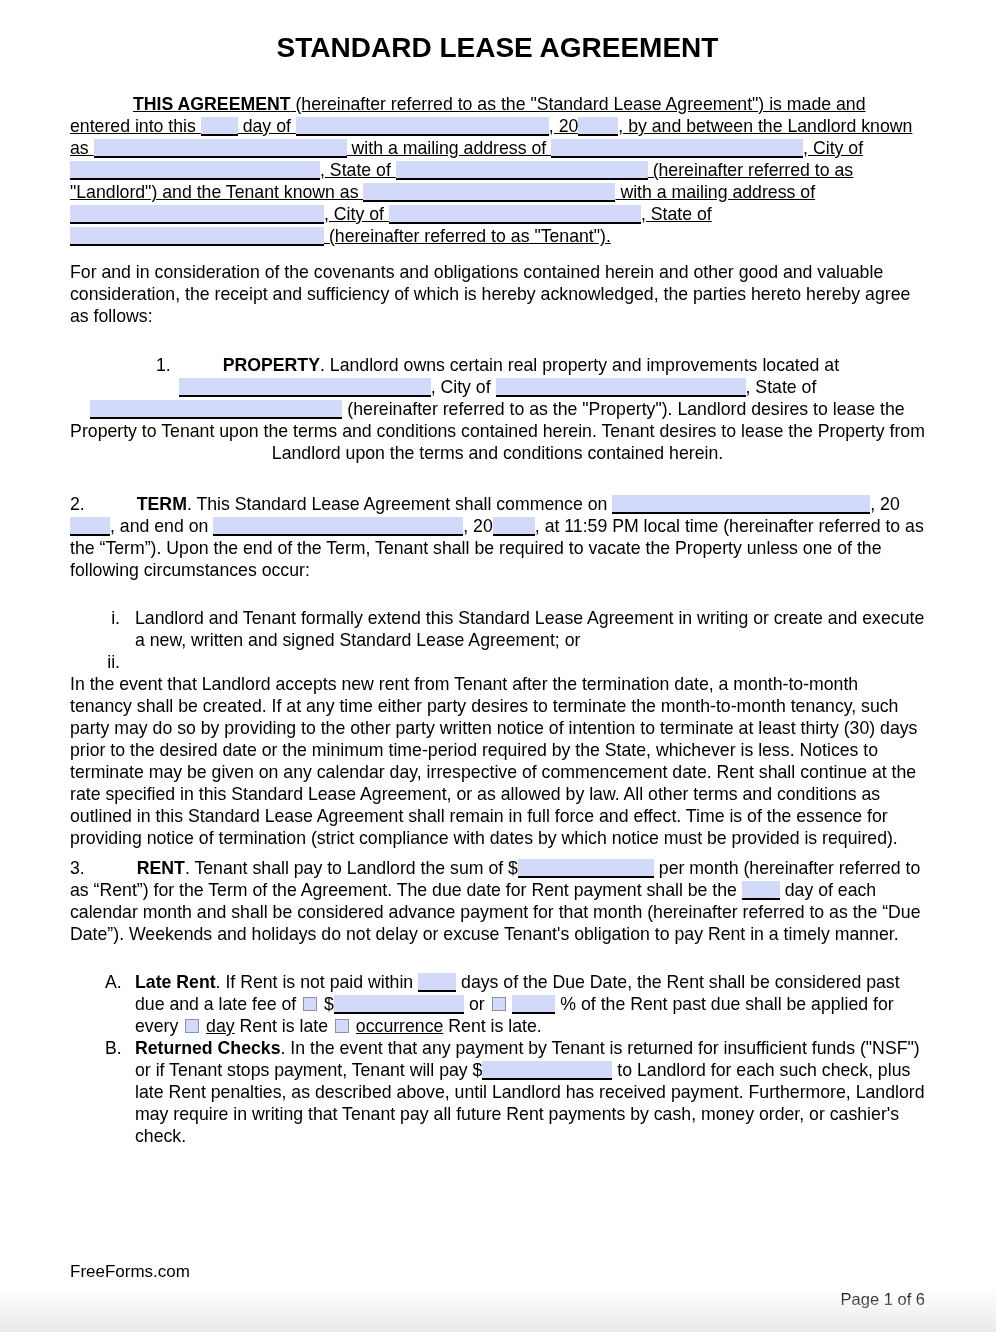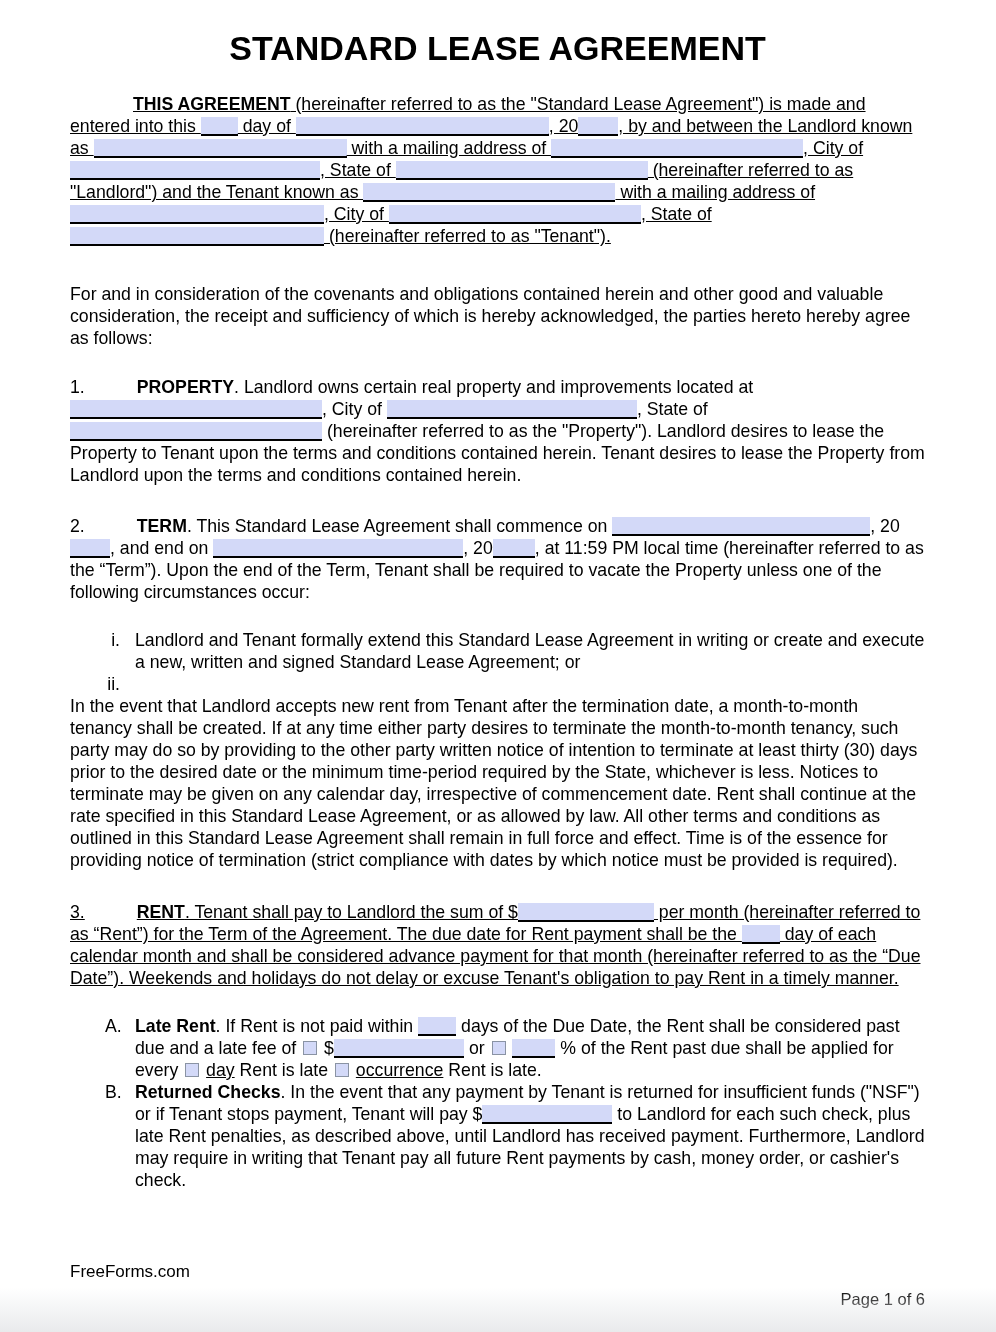--- a/index.html
+++ b/index.html
@@ -3,31 +3,31 @@
 <meta charset="utf-8">
 <style>
   html, body { margin:0; padding:0; background:#fff; }
   .page {
     position:relative; width:996px; height:1332px; background:#ffffff;
     font-family:"Liberation Sans", sans-serif; font-size:17.7px; line-height:22px;
     color:#000; overflow:hidden;
   }
   .content { padding:0 71px 0 70px; }
   .title {
-    font-size:34px; line-height:36px; font-weight:bold; text-align:center;
+    font-size:28px; line-height:36px; font-weight:bold; text-align:center;
     margin:30px 0 0 0;
   }
   .para { margin:0; }
   .p-intro    { margin-top:27px;text-decoration:underline; }
-  .p-consider { margin-top:36px; }
-  .p-property { margin-top:27px; }
+  .p-consider { margin-top:14px; }
+  .p-property { margin-top:27px;text-align:center; }
   .p-term     { margin-top:29px; }
   .list-roman { margin-top:26px; }
   .p-m2m      { margin-top:22px; }
-  .p-rent     { margin-top:30px;text-decoration:underline; }
+  .p-rent     { margin-top:8px; }
   .list-letter{ margin-top:26px; }
 
   .li { position:relative; padding-left:65px; }
   .marker { position:absolute; top:0; }
   .roman-m  { left:20px; width:30px; text-align:right; }
   .letter-m { left:35px; }
 
   .b { font-weight:bold; }
   .u { text-decoration:underline; }
   .tab { display:inline-block; }

